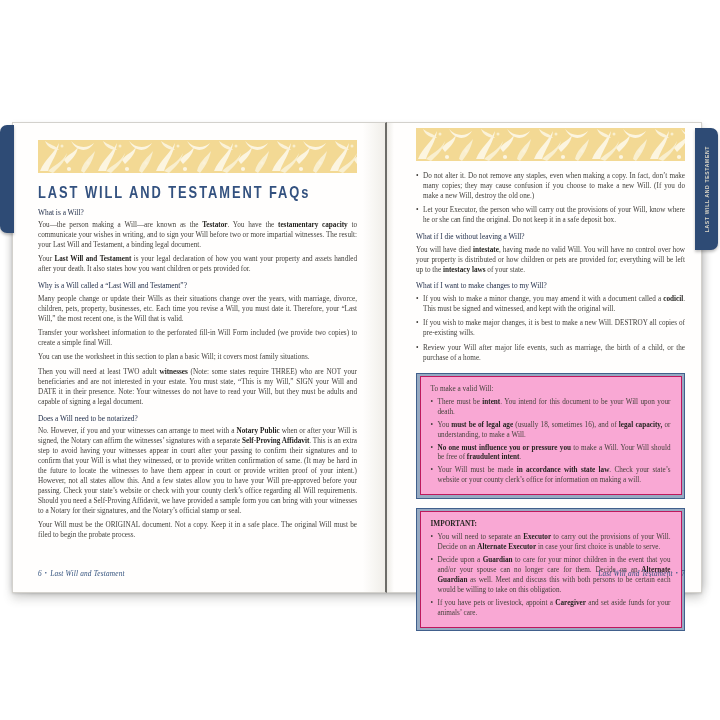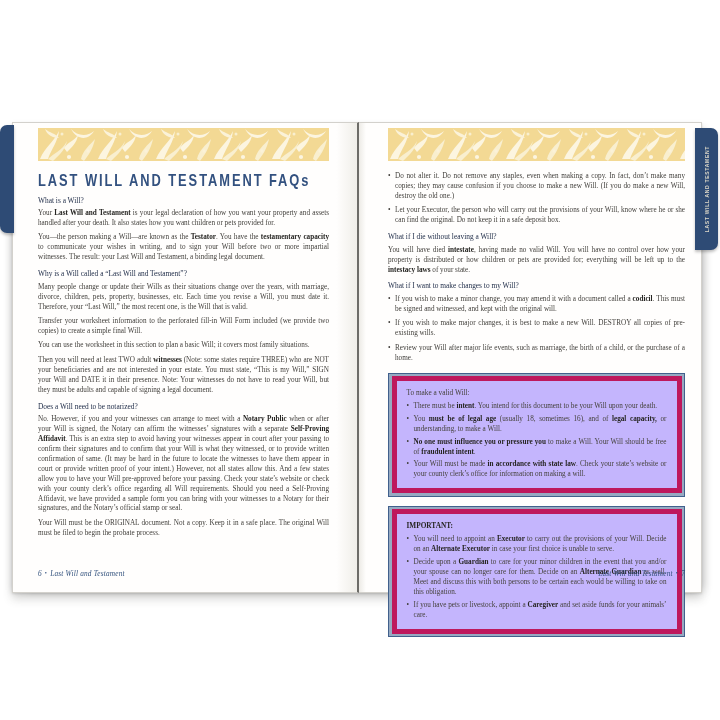--- a/index.html
+++ b/index.html
@@ -12,23 +12,23 @@
 
   
   .book{
     position:absolute;left:12px;top:122px;width:690px;height:471px;
     display:flex;background:#fffefd;z-index:2;
     box-shadow:0 6px 9px rgba(60,60,55,.20), 0 1px 2px rgba(0,0,0,.10),
                -5px 3px 7px -5px rgba(0,0,0,.18), 8px 3px 9px -6px rgba(0,0,0,.18);
   }
   .page{position:relative;box-sizing:border-box;background:#fffefd;}
   .page.left{
-    width:347px;
+    width:375px;
     border:1px solid #d3d1cc;border-right:2px solid #6d6c68;
-    padding:5px 28px 0 25px;
+    padding:17px 28px 0 25px;
     background:linear-gradient(to right,#fffefd 94%,#f0eee9 100%);
   }
   .page.right{
     flex:1;
     border:1px solid #d3d1cc;border-left:none;
     padding:5px 16px 0 29px;
     background:linear-gradient(to right,#edebe6 0px,#fffefd 7px);
   }
 
   
@@ -60,21 +60,21 @@
   }
   .bullet .mk{width:7px;flex:0 0 7px;color:#403e3a;}
   .bullet .tx{flex:1;text-align:justify;}
   span.b{font-weight:bold;color:#262522;}
 
   
   .infobox{
     margin:9px 0 0;border:1px solid #41608c;background:#97aac2;padding:2.5px;
   }
   .infobox-inner{
-    border:5px solid #be185d;background:#c4b5fd;padding:7px 10px 5px;
+    border:1px solid #be185d;background:#f9a8d4;padding:7px 10px 5px;
   }
   .box-lead{font-size:7.3px;line-height:1.4;color:#45423c;margin:0 0 3.5px;}
   .infobox .bullet{margin:0 0 3px;color:#45423c;font-size:7.2px;}
 
   
   .footer{
     position:absolute;bottom:14px;
     font-size:7.3px;font-style:italic;color:#31507c;letter-spacing:.2px;
   }
   .footer.fl{left:25px;}
@@ -129,22 +129,22 @@
               <circle cx="50" cy="23" r="1.7" fill="#fbf2d8"></circle>
               <circle cx="24" cy="6" r="1.5" fill="#f9efcf"></circle>
             </pattern>
           </defs>
           <rect x="0" y="0" width="100%" height="33" fill="url(#dmL)"></rect>
         </svg>
       </div>
       <h1 class="pgtitle">LAST WILL AND TESTAMENT FAQs</h1>
       <div class="content" id="left-content">
           <div class="q"><span>What is a Will?</span></div>
+          <div class="para"><span>You—the person making a Will—are known as the </span><span class="b">Testator</span><span>. You have the </span><span class="b">testamentary capacity</span><span> to communicate your wishes in writing, and to sign your Will before two or more impartial witnesses. The result: your Last Will and Testament, a binding legal document.</span></div>
           <div class="para"><span>Your </span><span class="b">Last Will and Testament</span><span> is your legal declaration of how you want your property and assets handled after your death. It also states how you want children or pets provided for.</span></div>
-          <div class="para"><span>You—the person making a Will—are known as the </span><span class="b">Testator</span><span>. You have the </span><span class="b">testamentary capacity</span><span> to communicate your wishes in writing, and to sign your Will before two or more impartial witnesses. The result: your Last Will and Testament, a binding legal document.</span></div>
           <div class="q"><span>Why is a Will called a “Last Will and Testament”?</span></div>
           <div class="para"><span>Many people change or update their Wills as their situations change over the years, with marriage, divorce, children, pets, property, businesses, etc. Each time you revise a Will, you must date it. Therefore, your “Last Will,” the most recent one, is the Will that is valid.</span></div>
           <div class="para"><span>Transfer your worksheet information to the perforated fill-in Will Form included (we provide two copies) to create a simple final Will.</span></div>
           <div class="para"><span>You can use the worksheet in this section to plan a basic Will; it covers most family situations.</span></div>
           <div class="para"><span>Then you will need at least TWO adult </span><span class="b">witnesses</span><span> (Note: some states require THREE) who are NOT your beneficiaries and are not interested in your estate. You must state, “This is my Will,” SIGN your Will and DATE it in their presence. Note: Your witnesses do not have to read your Will, but they must be adults and capable of signing a legal document.</span></div>
           <div class="q"><span>Does a Will need to be notarized?</span></div>
           <div class="para"><span>No. However, if you and your witnesses can arrange to meet with a </span><span class="b">Notary Public</span><span> when or after your Will is signed, the Notary can affirm the witnesses’ signatures with a separate </span><span class="b">Self-Proving Affidavit</span><span>. This is an extra step to avoid having your witnesses appear in court after your passing to confirm their signatures and to confirm that your Will is what they witnessed, or to provide written confirmation of same. (It may be hard in the future to locate the witnesses to have them appear in court or provide written proof of your intent.) However, not all states allow this. And a few states allow you to have your Will pre-approved before your passing. Check your state’s website or check with your county clerk’s office regarding all Will requirements. Should you need a Self-Proving Affidavit, we have provided a sample form you can bring with your witnesses to a Notary for their signatures, and the Notary’s official stamp or seal.</span></div>
           <div class="para"><span>Your Will must be the ORIGINAL document. Not a copy. Keep it in a safe place. The original Will must be filed to begin the probate process.</span></div>
         </div>
       <div class="footer fl">
@@ -215,21 +215,21 @@
                 <span class="mk">•</span>
                 <span class="tx"><span>Your Will must be made </span><span class="b">in accordance with state law</span><span>. Check your state’s website or your county clerk’s office for information on making a will.</span></span>
               </div>
             </div>
           </div>
           <div class="infobox">
             <div class="infobox-inner">
               <div class="box-lead"><span class="b">IMPORTANT:</span></div>
               <div class="bullet">
                 <span class="mk">•</span>
-                <span class="tx"><span>You will need to appoint an </span><span class="b">Executor</span><span> to carry out the provisions of your Will. Decide on an </span><span class="b">Alternate Executor</span><span> in case your first choice is unable to serve.</span></span>
+                <span class="tx"><span>You will need to separate an </span><span class="b">Executor</span><span> to carry out the provisions of your Will. Decide on an </span><span class="b">Alternate Executor</span><span> in case your first choice is unable to serve.</span></span>
               </div>
               <div class="bullet">
                 <span class="mk">•</span>
                 <span class="tx"><span>Decide upon a </span><span class="b">Guardian</span><span> to care for your minor children in the event that you and/or your spouse can no longer care for them. Decide on an </span><span class="b">Alternate Guardian</span><span> as well. Meet and discuss this with both persons to be certain each would be willing to take on this obligation.</span></span>
               </div>
               <div class="bullet">
                 <span class="mk">•</span>
                 <span class="tx"><span>If you have pets or livestock, appoint a </span><span class="b">Caregiver</span><span> and set aside funds for your animals’ care.</span></span>
               </div>
             </div>

